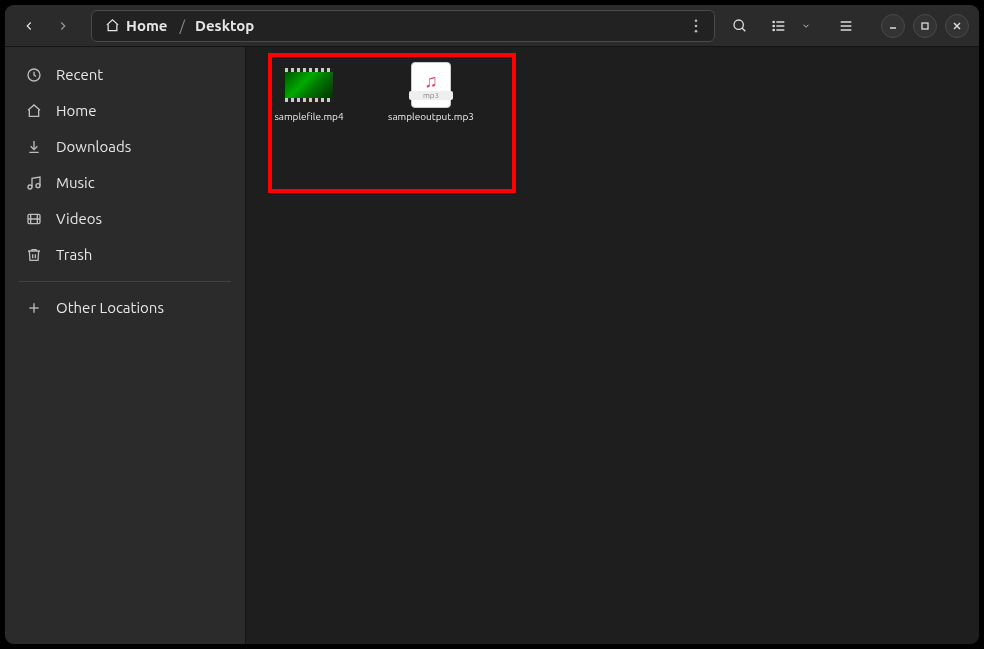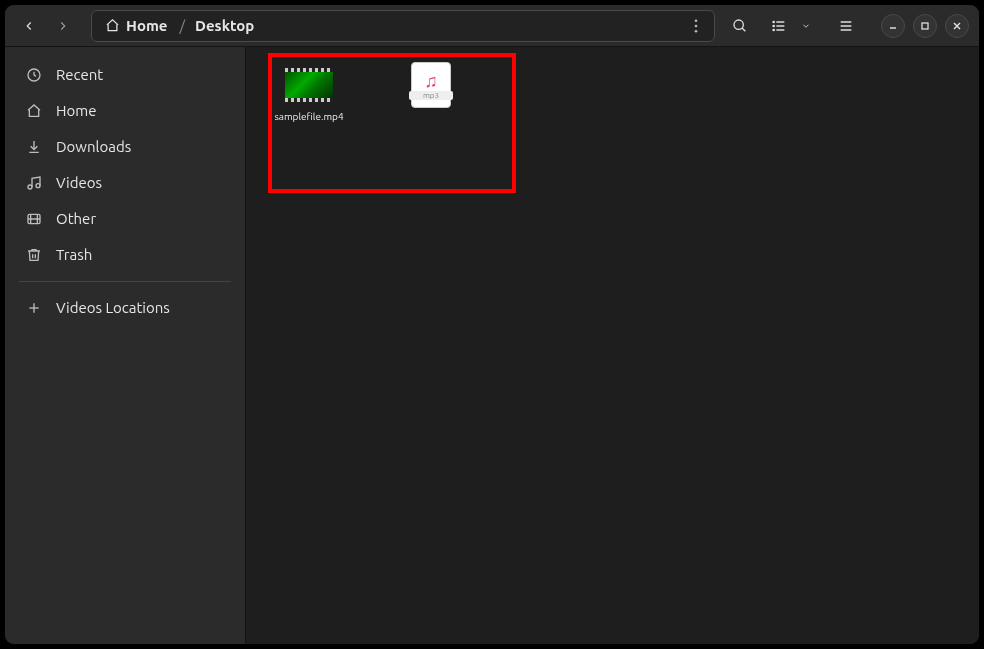--- a/index.html
+++ b/index.html
@@ -298,32 +298,32 @@
         <span>Downloads</span>
       </div>
       <div class="side-item">
         <span class="ico">
             <svg width="16" height="16" viewBox="0 0 24 24" fill="none" stroke="currentColor" stroke-width="2">
               <path d="M9 18V5l12-2v13"></path>
               <circle cx="6" cy="18" r="3"></circle>
               <circle cx="18" cy="16" r="3"></circle>
             </svg>
           </span>
-        <span>Videos</span>
+        <span>Music</span>
       </div>
       <div class="side-item">
         <span class="ico">
             <svg width="16" height="16" viewBox="0 0 24 24" fill="none" stroke="currentColor" stroke-width="2">
               <rect x="3" y="5" width="18" height="14" rx="2"></rect>
               <line x1="7" y1="5" x2="7" y2="19"></line>
               <line x1="17" y1="5" x2="17" y2="19"></line>
               <line x1="3" y1="12" x2="21" y2="12"></line>
             </svg>
           </span>
-        <span>Other</span>
+        <span>Videos</span>
       </div>
       <div class="side-item">
         <span class="ico">
             <svg width="16" height="16" viewBox="0 0 24 24" fill="none" stroke="currentColor" stroke-width="2">
               <polyline points="3 6 5 6 21 6"></polyline>
               <path d="M19 6l-1 14H6L5 6"></path>
               <path d="M10 11v6"></path>
               <path d="M14 11v6"></path>
               <path d="M9 6V4h6v2"></path>
             </svg>
@@ -333,37 +333,38 @@
 
       <div class="side-sep"></div>
 
       <div class="side-item">
         <span class="ico">
             <svg width="16" height="16" viewBox="0 0 24 24" fill="none" stroke="currentColor" stroke-width="2">
               <line x1="12" y1="5" x2="12" y2="19"></line>
               <line x1="5" y1="12" x2="19" y2="12"></line>
             </svg>
           </span>
-        <span>Videos Locations</span>
+        <span>Other Locations</span>
       </div>
     </div>
 
     <div class="main">
       <div class="file">
         <div class="thumb">
           <div class="thumb-video"></div>
         </div>
         <div class="file-label">samplefile.mp4</div>
       </div>
 
       <div class="file">
         <div class="thumb">
           <div class="thumb-audio">
             <span class="note">♫</span>
             <span class="ext">mp3</span>
           </div>
         </div>
+        <div class="file-label">sampleoutput.mp3</div>
       </div>
     </div>
   </div>
 </div>
 
 <div id="hl" class="highlight-box" style="left: 268px; top: 53px; width: 248px; height: 140px;"></div>
 
 </body></html>

